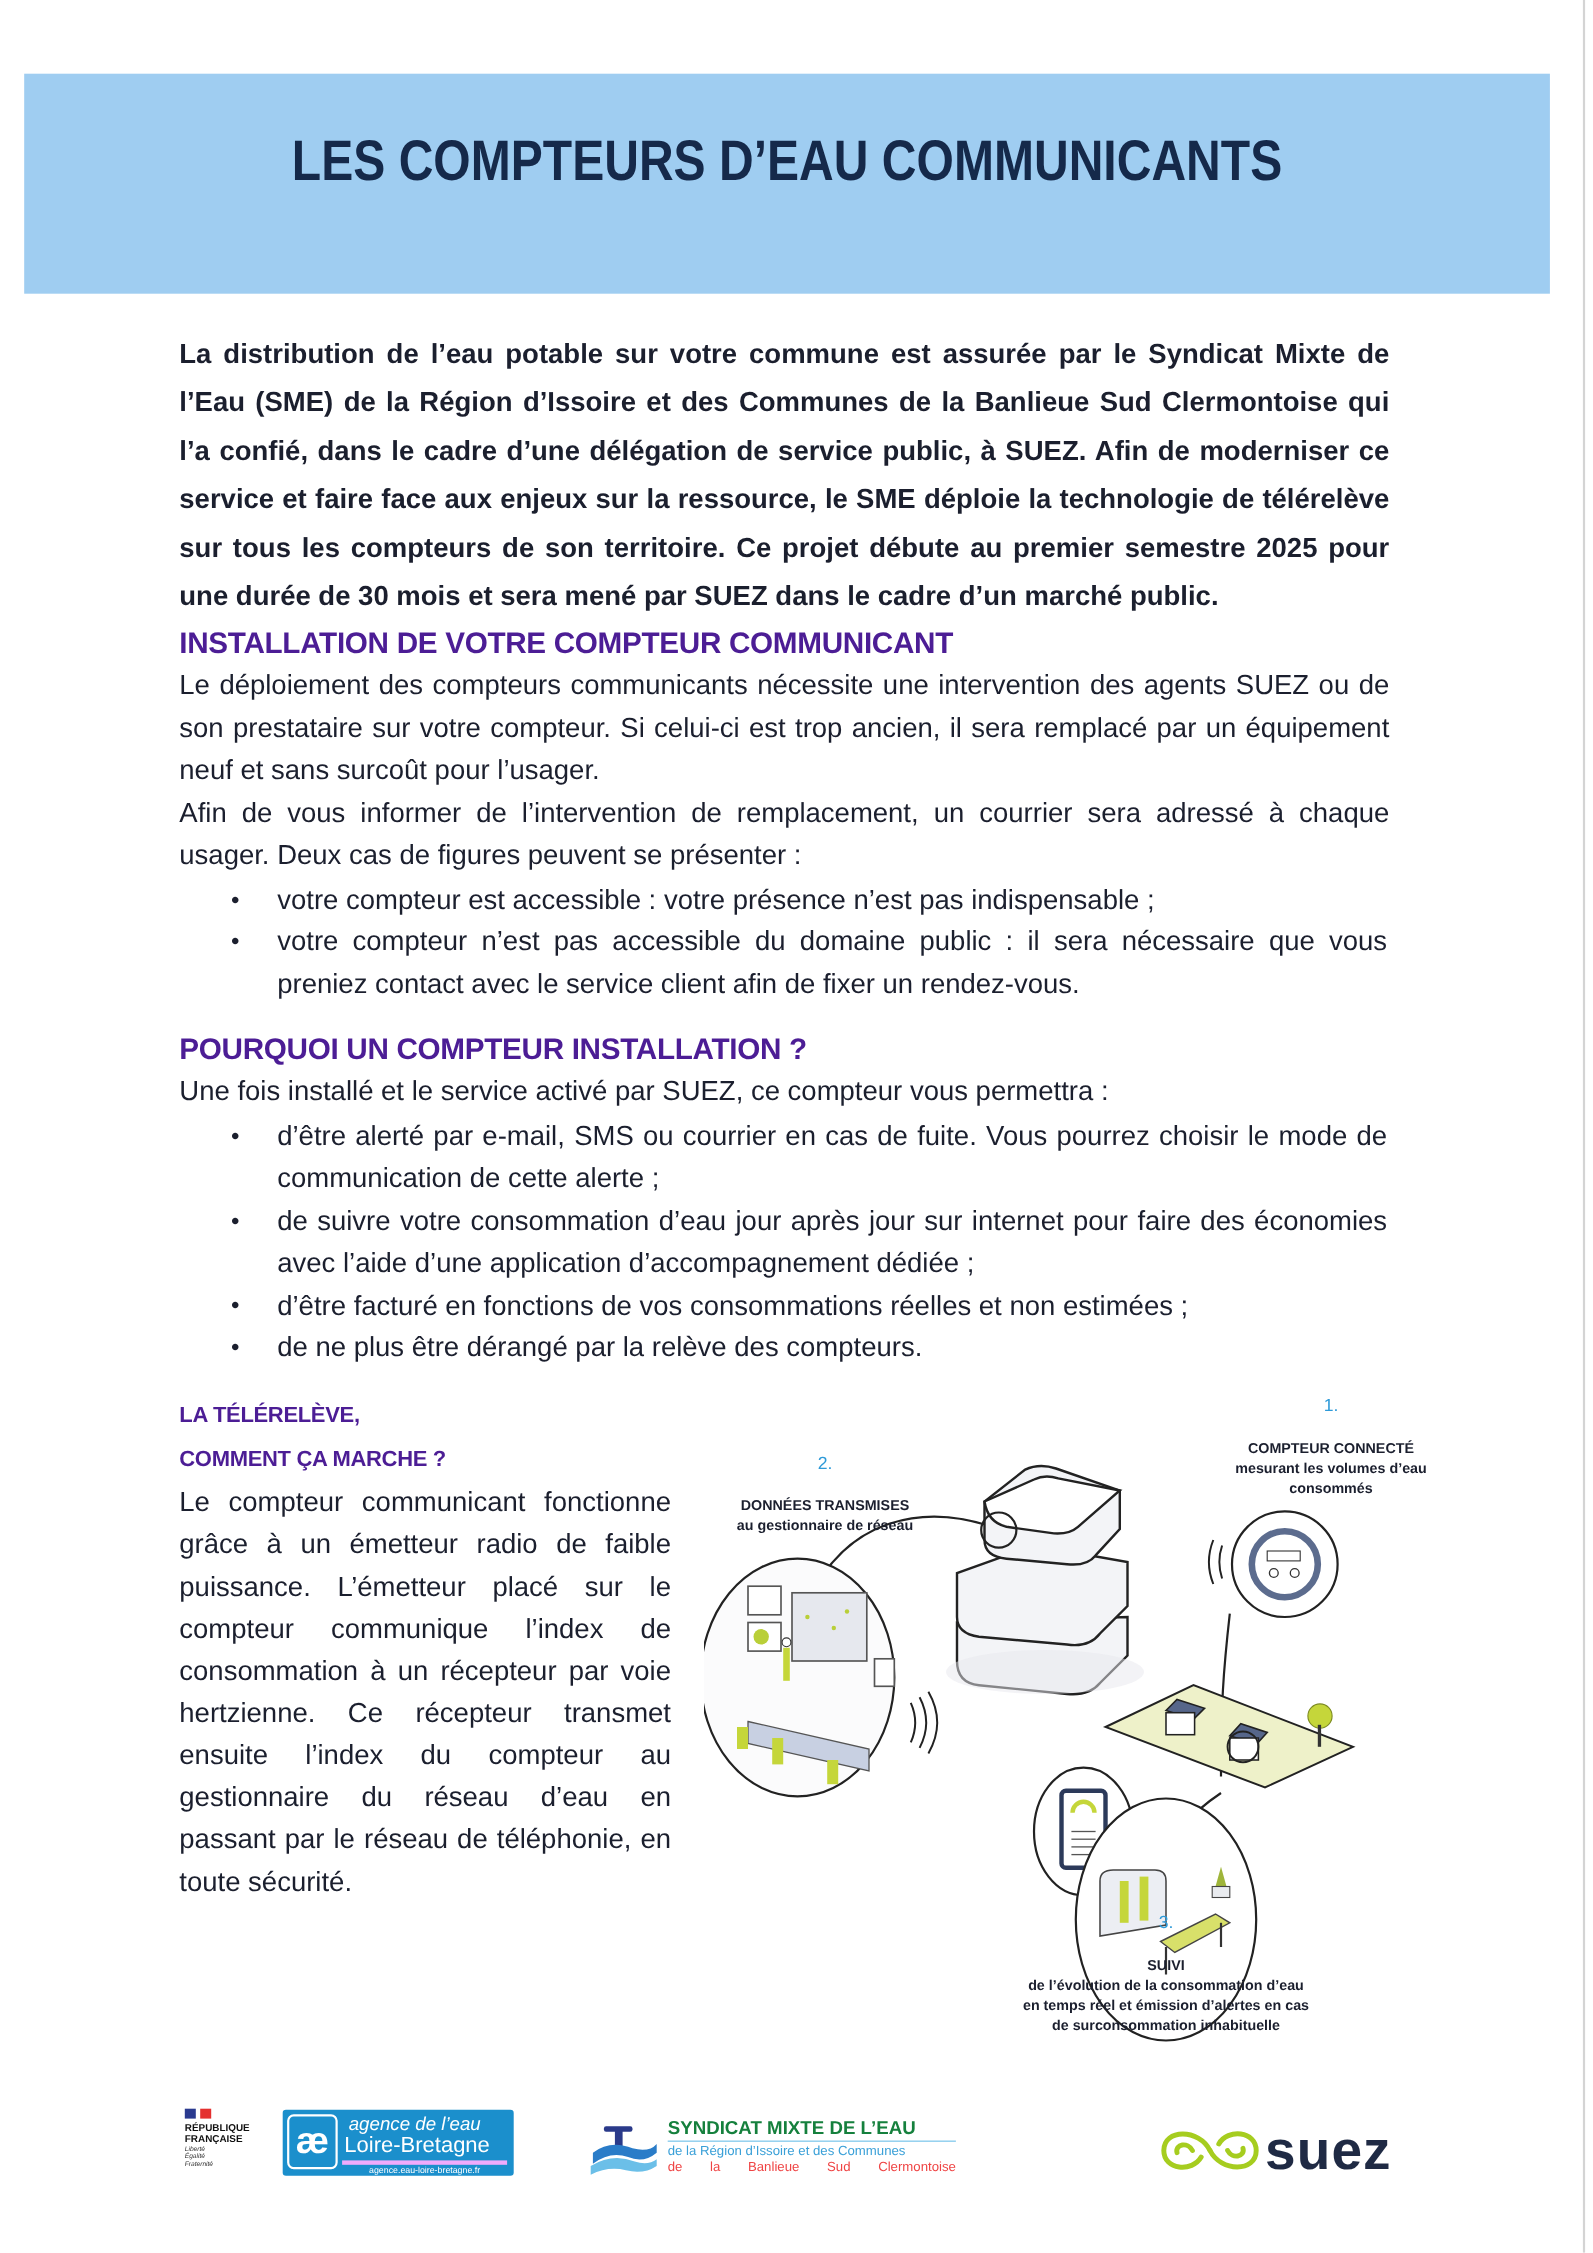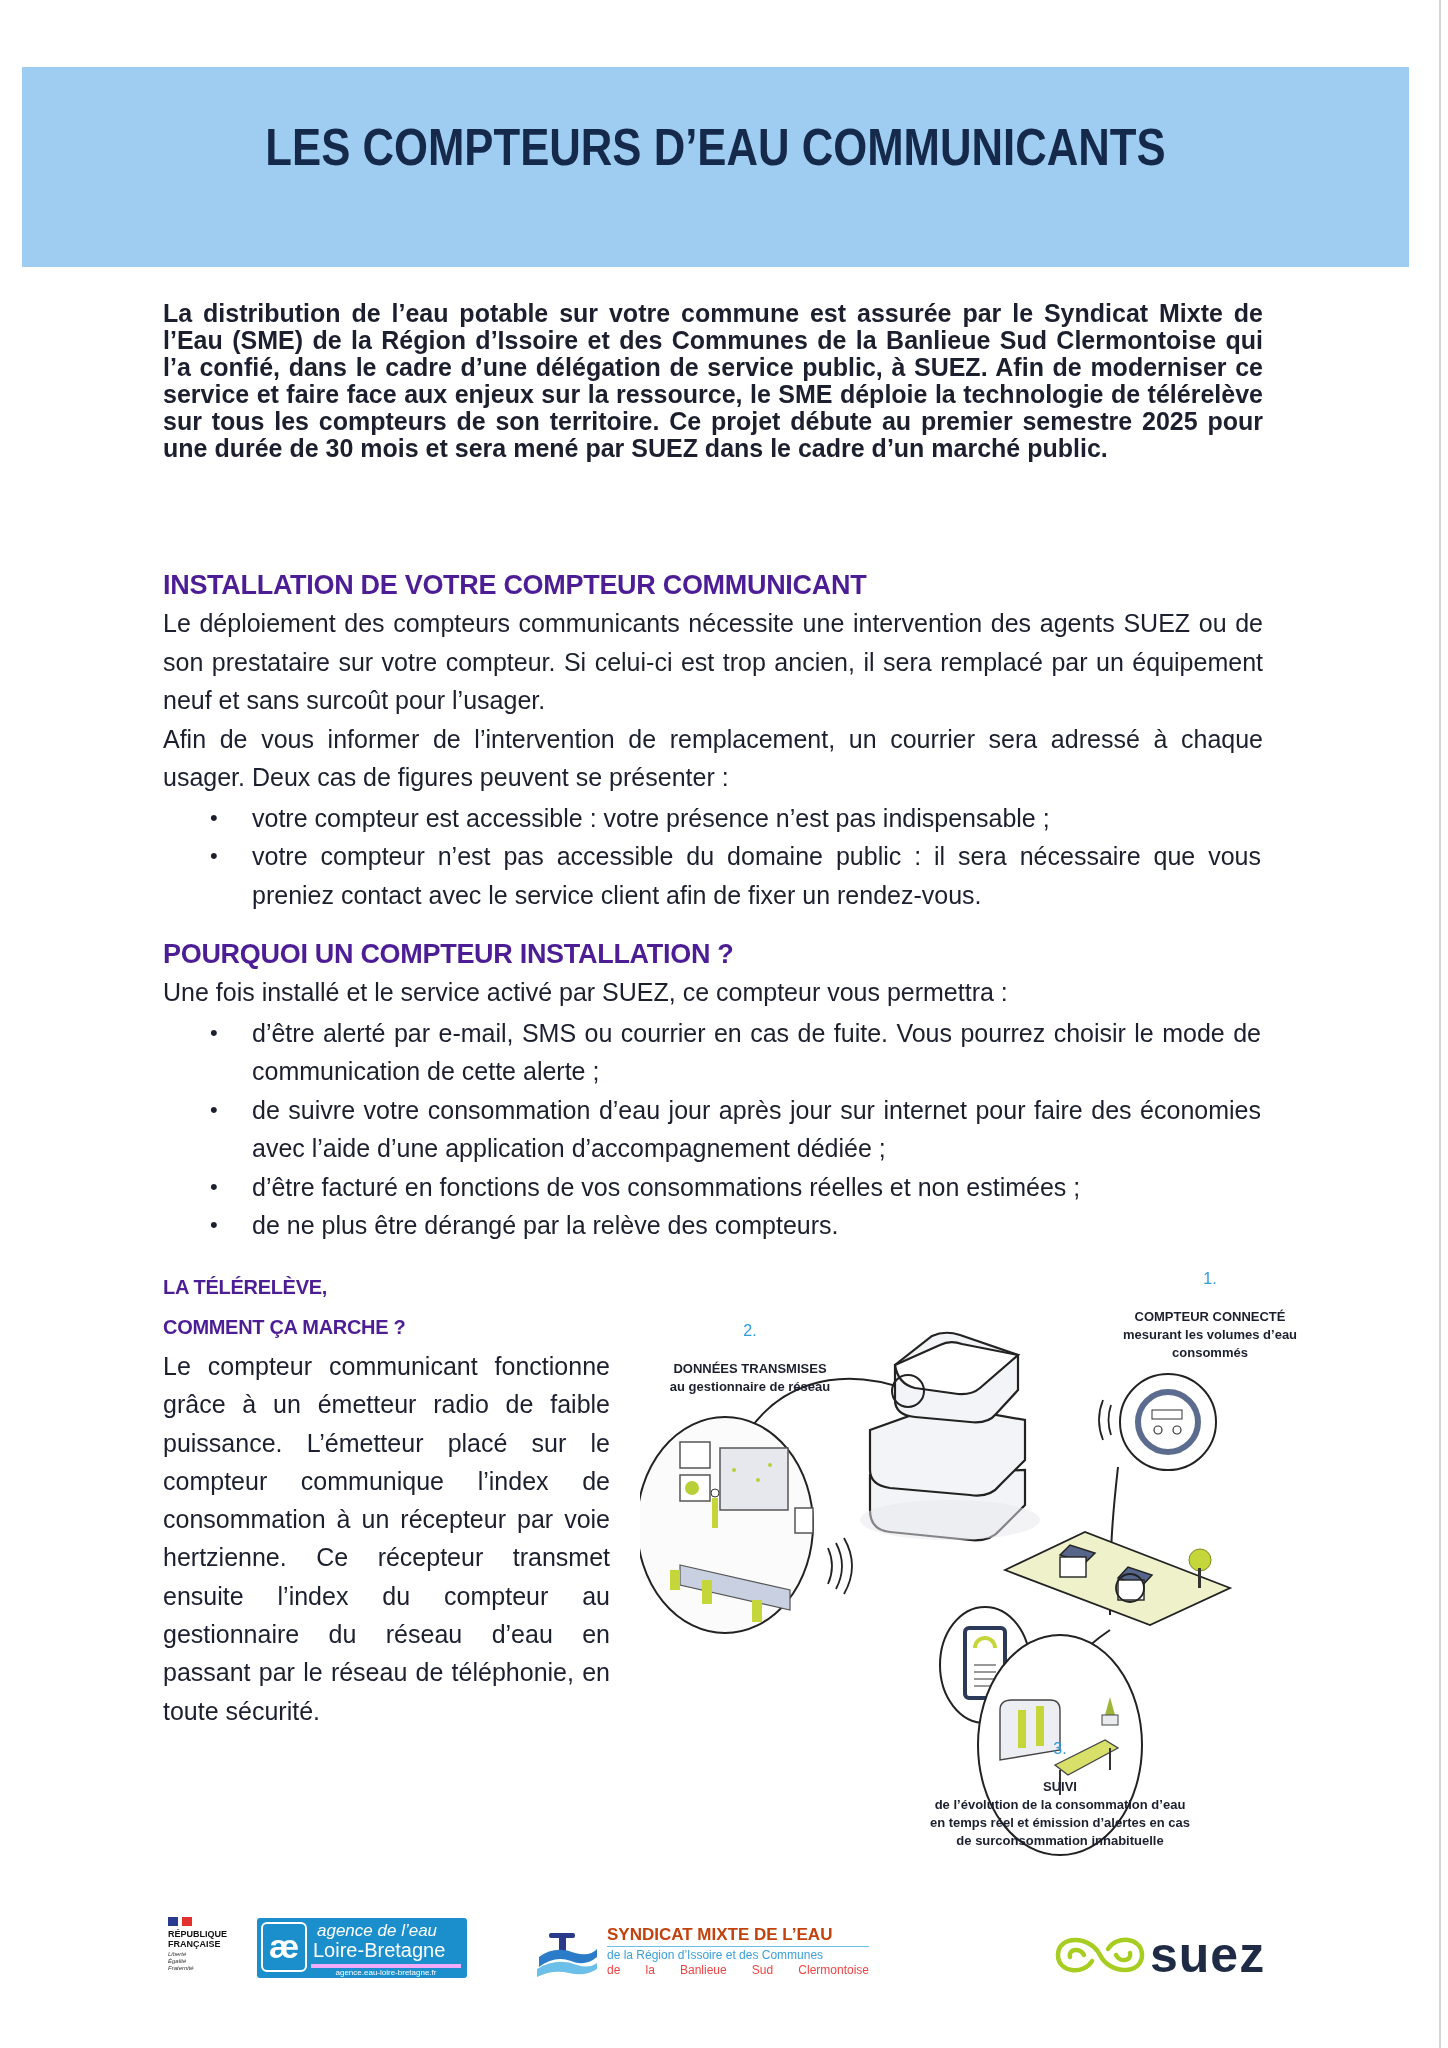--- a/index.html
+++ b/index.html
@@ -5,21 +5,21 @@
   html, body { margin: 0; padding: 0; background: #ffffff; }
   body { width: 1448px; height: 2048px; position: relative; overflow: hidden;
          font-family: "Liberation Sans", sans-serif; color: #1b1f2e; }
   .scan-edge { position: absolute; left: 1439px; top: 0; width: 2px; height: 2048px; background: #d4d4d4; }
   .banner { position: absolute; left: 22px; top: 67px; width: 1387px; height: 200px;
             background: #9fcdf1; }
   .banner h1 { margin: 0; position: absolute; left: 0; right: 0; top: 50px; text-align: center;
                font-family: "Liberation Sans", sans-serif; font-weight: 700; font-size: 52px;
                letter-spacing: 0px; color: #15294a; transform: scaleX(0.84); transform-origin: center; }
   .content { position: absolute; left: 163px; width: 1100px; }
-  .intro { top: 300px; font-weight: 700; font-size: 25px; line-height: 27px; text-align: justify;
+  .intro { top: 300px; font-weight: 700; font-size: 25px; line-height: 44px; text-align: justify;
            color: #1b1f2e; transform-origin: left top; }
   .intro p { margin: 0; }
   .sec-title { font-weight: 700; font-size: 27px; color: #4c1d95; margin: 0; line-height: 38px;
                letter-spacing: -0.3px; }
   .body-text { font-size: 25px; line-height: 38.5px; text-align: justify; margin: 0; color: #1b1f2e; }
   ul.bullets { margin: 2px; padding: 0; list-style: none; }
   ul.bullets li { position: relative; padding-left: 87px; font-size: 25px; line-height: 38.5px;
                   text-align: justify; }
   ul.bullets li::before { content: "\2022"; position: absolute; left: 45px; top: 0; font-size: 22px; }
   .s1 { top: 566px; }
@@ -193,21 +193,21 @@
     <div style="position:absolute;left:54px;top:46px;width:150px;border-top:4px solid #f0abfc;color:#fff;font-size:8px;line-height:10px;text-align:center">agence.eau-loire-bretagne.fr</div>
   </div>
 
   <div class="logo" style="left: 535px; top: 18px; width: 350px; height: 60px;">
     <svg width="64" height="52" viewBox="0 0 64 52" style="position:absolute;left:0;top:4px">
       <rect x="14" y="6" width="26" height="5" rx="2" fill="#2a3a8a"></rect>
       <rect x="24" y="10" width="7" height="14" fill="#2a3a8a"></rect>
       <path d="M4 30 Q20 18 40 26 Q55 30 62 22 L62 30 Q50 40 36 34 Q20 28 4 40 Z" fill="#2a7cc8"></path>
       <path d="M2 42 Q22 30 42 38 Q54 42 62 36 L62 42 Q50 50 34 46 Q18 42 2 50 Z" fill="#6bbfe8"></path>
     </svg>
-    <div style="position:absolute;left:72px;top:2px;font-size:17px;font-weight:700;color:#c2410c;line-height:20px;white-space:nowrap">SYNDICAT MIXTE DE L’EAU</div>
+    <div style="position:absolute;left:72px;top:2px;font-size:17px;font-weight:700;color:#15803d;line-height:20px;white-space:nowrap">SYNDICAT MIXTE DE L’EAU</div>
     <div style="position:absolute;left:72px;top:23px;width:262px;border-top:1px solid #6bbfe8"></div>
     <div style="position:absolute;left:72px;top:25px;font-size:12px;color:#3aa0d8;line-height:15px;white-space:nowrap">de la Région d’Issoire et des Communes</div>
     <div style="position:absolute;left:72px;top:40px;width:262px;font-size:12px;color:#ef4444;line-height:15px;text-align:justify;text-align-last:justify">de la Banlieue Sud Clermontoise</div>
   </div>
 
   <div class="logo" style="left: 1050px; top: 22px; width: 240px; height: 60px;">
     <svg width="100" height="56" viewBox="0 0 100 56" style="position:absolute;left:0;top:0">
       <g fill="none" stroke="#a6cd1f" stroke-width="4.5" stroke-linecap="round">
         <path d="M50 28 C 40 8, 8 8, 8 28 C 8 46, 34 48, 42 34"></path>
         <path d="M50 28 C 60 48, 92 48, 92 28 C 92 10, 66 8, 58 22"></path>

